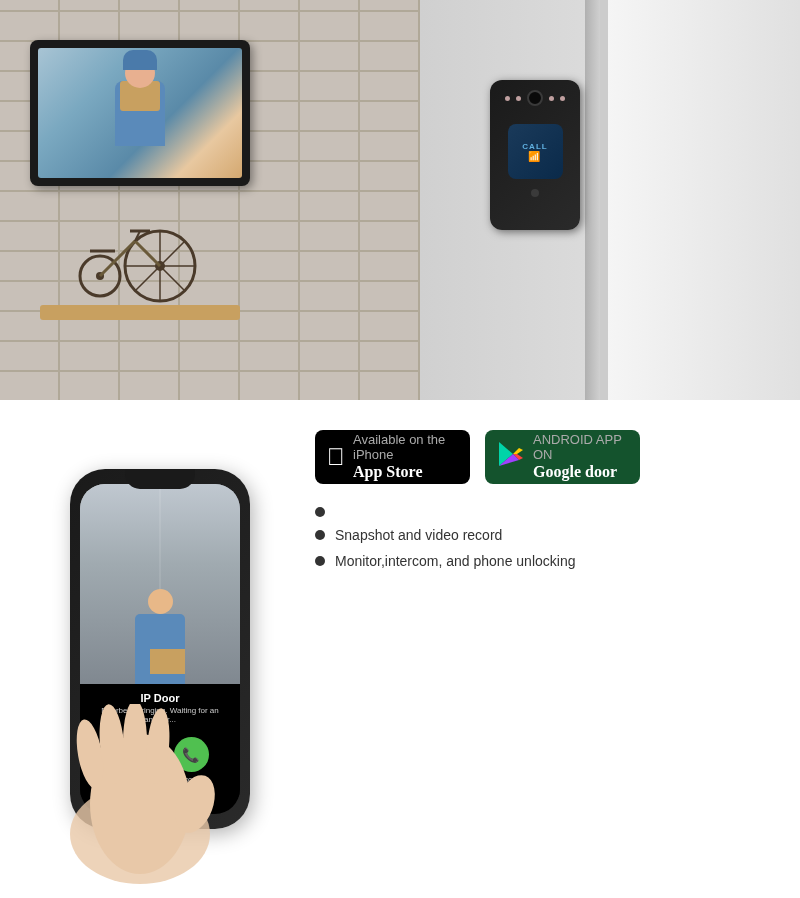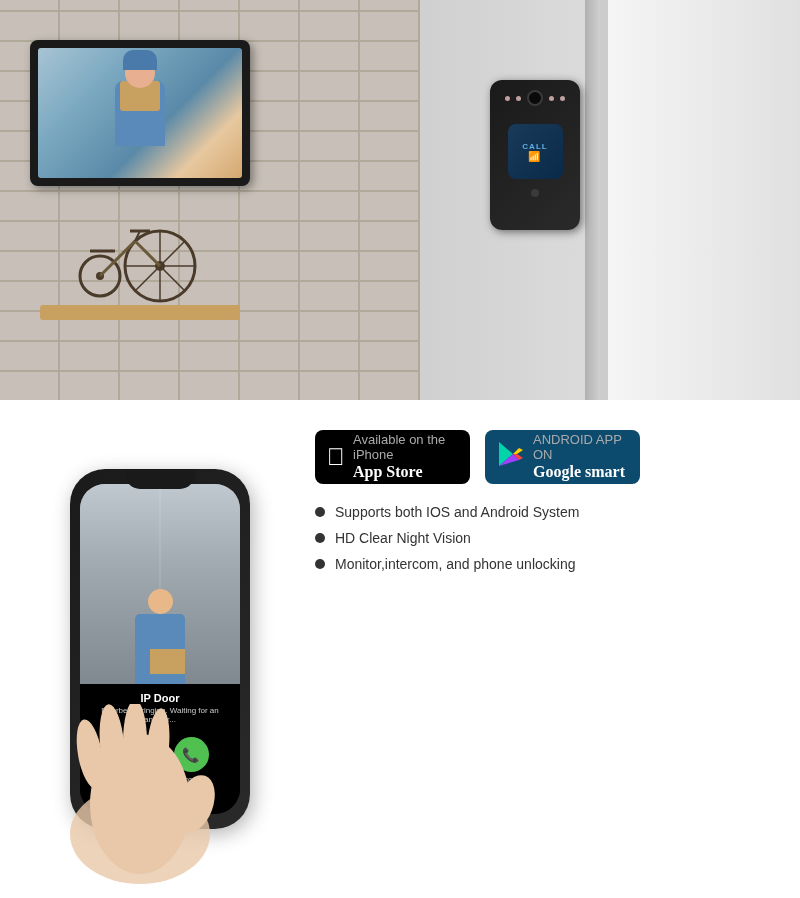--- a/index.html
+++ b/index.html
@@ -438,21 +438,21 @@
 
     .badge-store-name {
       color: #fff;
       font-size: 16px;
       font-weight: 600;
       line-height: 1.2;
       font-family: Liberation Serif, serif;
     }
 
     .google-badge {
-      background: #0c4a6e;
+      background: #14532d;
     }
 
     .product-title {
       font-size: 20px;
       font-weight: bold;
       color: #222;
       margin-bottom: 18px;
       line-height: 1.3;
     }
 
@@ -624,34 +624,33 @@
         <div class="badge-icon">
           <svg width="28" height="28" viewBox="0 0 28 28">
             <polygon points="2,2 2,26 16,14" fill="#00d4a8"></polygon>
             <polygon points="16,14 22,8 26,10 20,14" fill="#ffcc00"></polygon>
             <polygon points="16,14 20,14 26,18 22,20" fill="#ff4040"></polygon>
             <polygon points="2,26 16,14 22,20" fill="#a040ff"></polygon>
           </svg>
         </div>
         <div class="badge-text-area">
           <div class="badge-small-text">ANDROID APP ON</div>
-          <div class="badge-store-name">Google smart</div>
+          <div class="badge-store-name">Google door</div>
         </div>
       </div>
     </div>
 
 
     <ul class="features-list">
       <li class="feature-item">
         <div class="bullet"></div>
-        <span>Supports both IOS and Android System</span>
       </li>
       <li class="feature-item">
         <div class="bullet"></div>
-        <span>HD Clear Night Vision</span>
+        <span>Snapshot and video record</span>
       </li>
       <li class="feature-item">
         <div class="bullet"></div>
         <span>Monitor,intercom, and phone unlocking</span>
       </li>
     </ul>
   </div>
 </div>
 
 </body></html>

